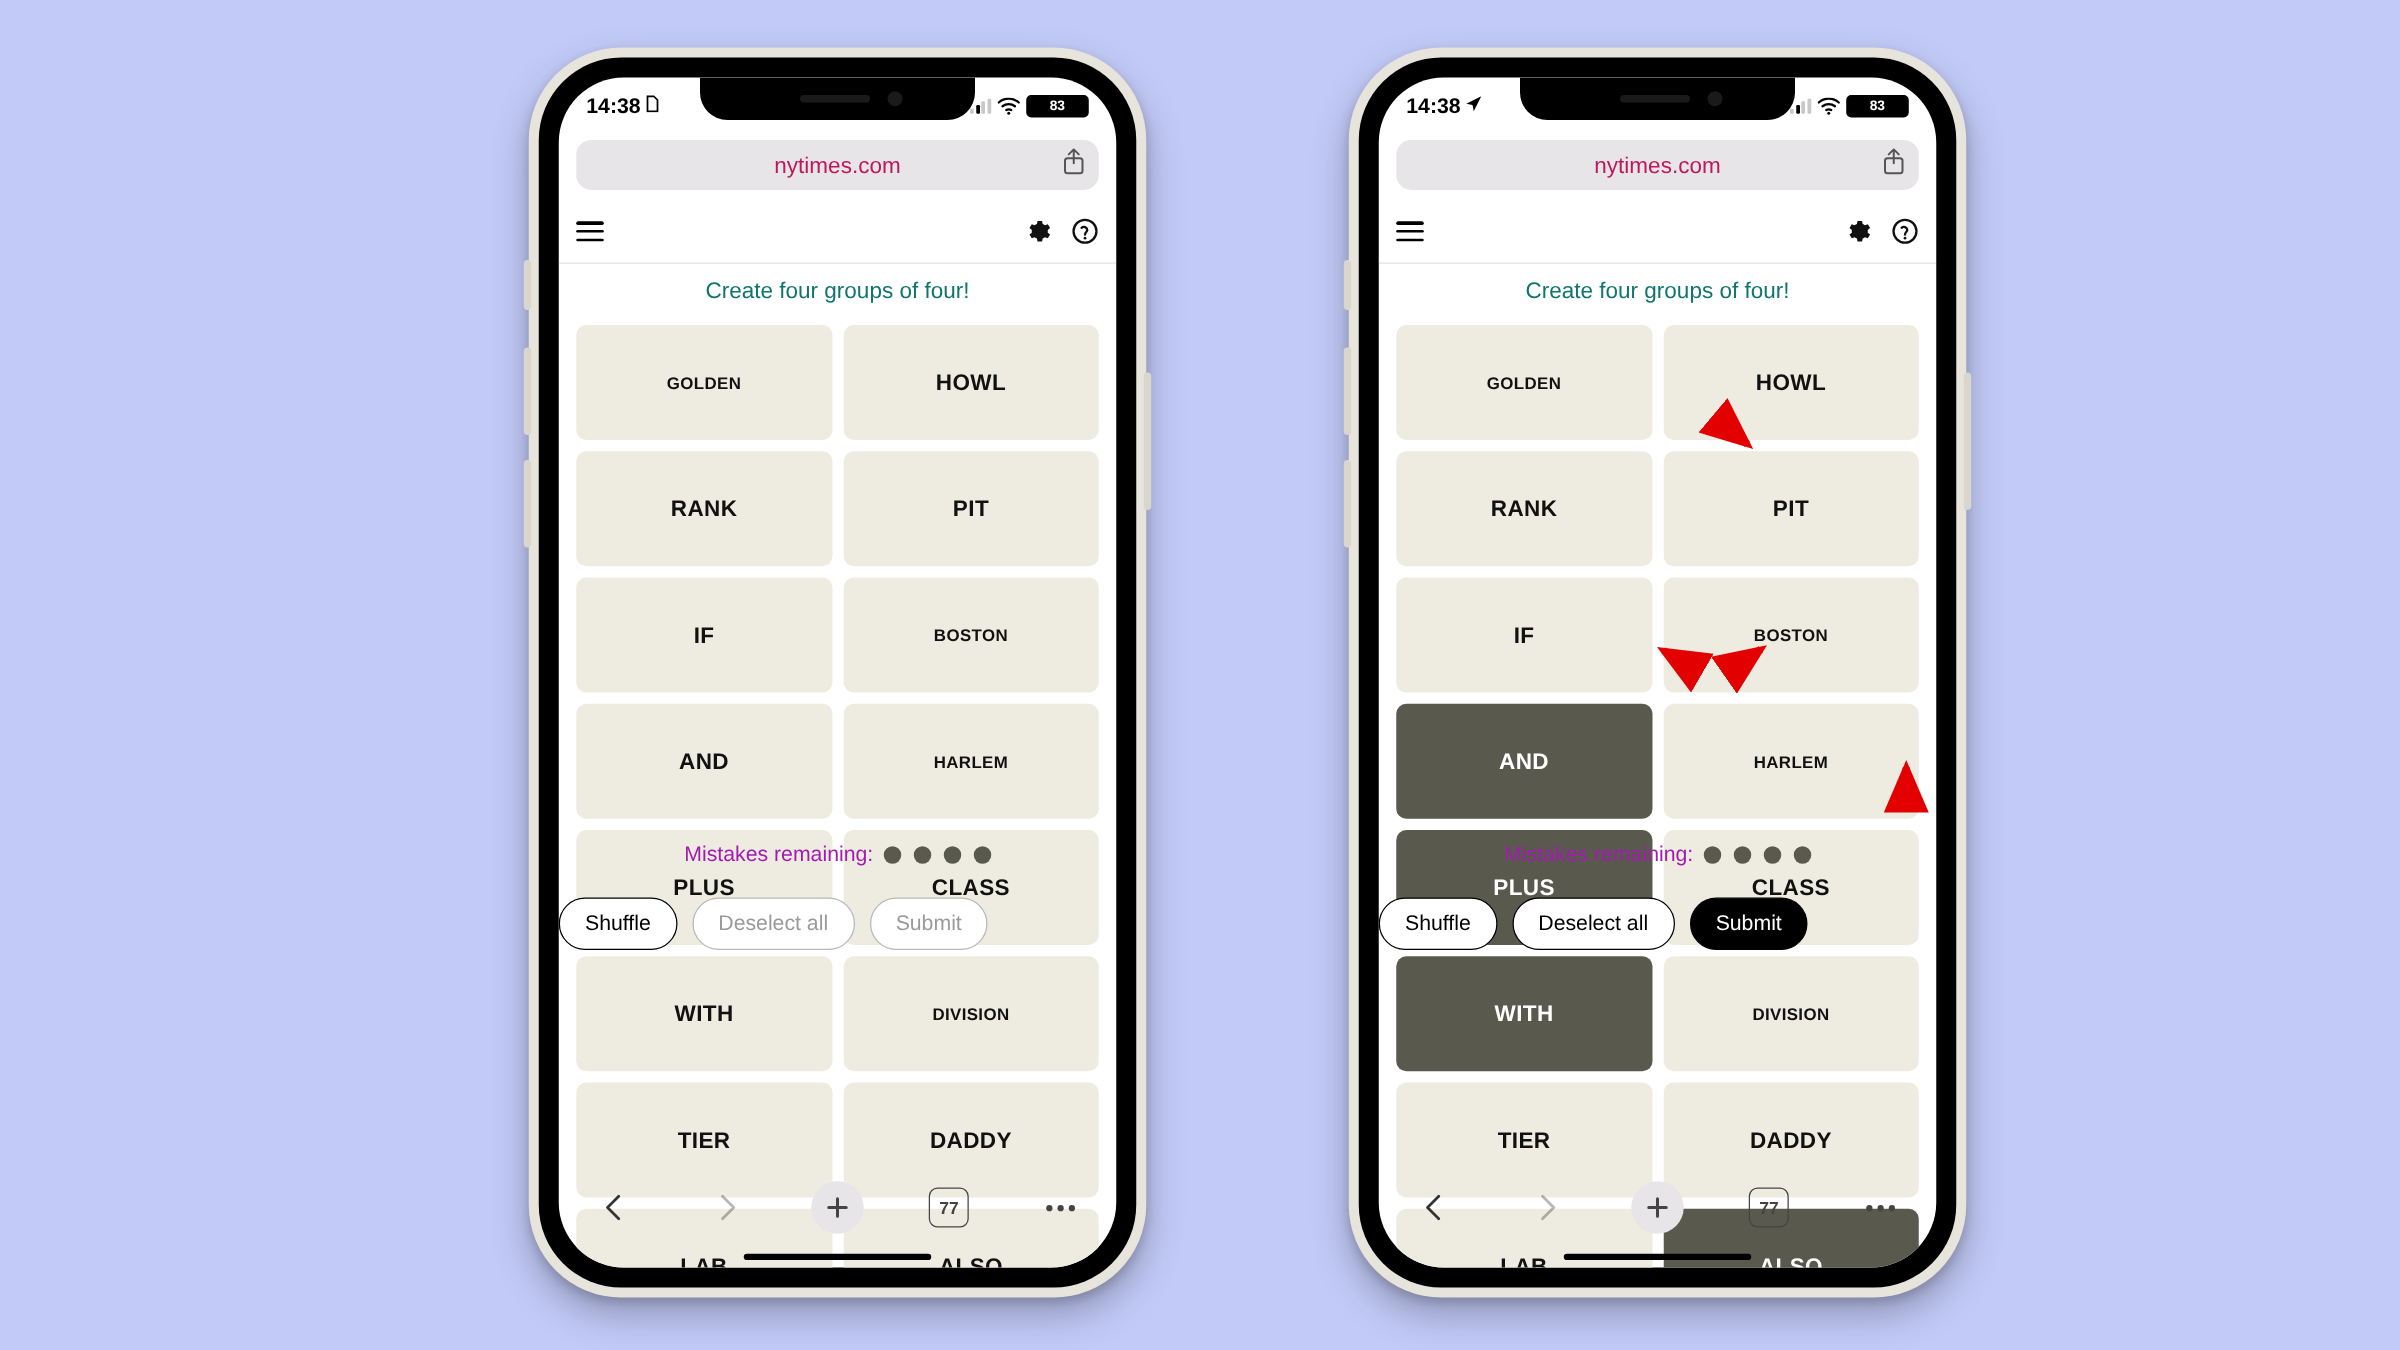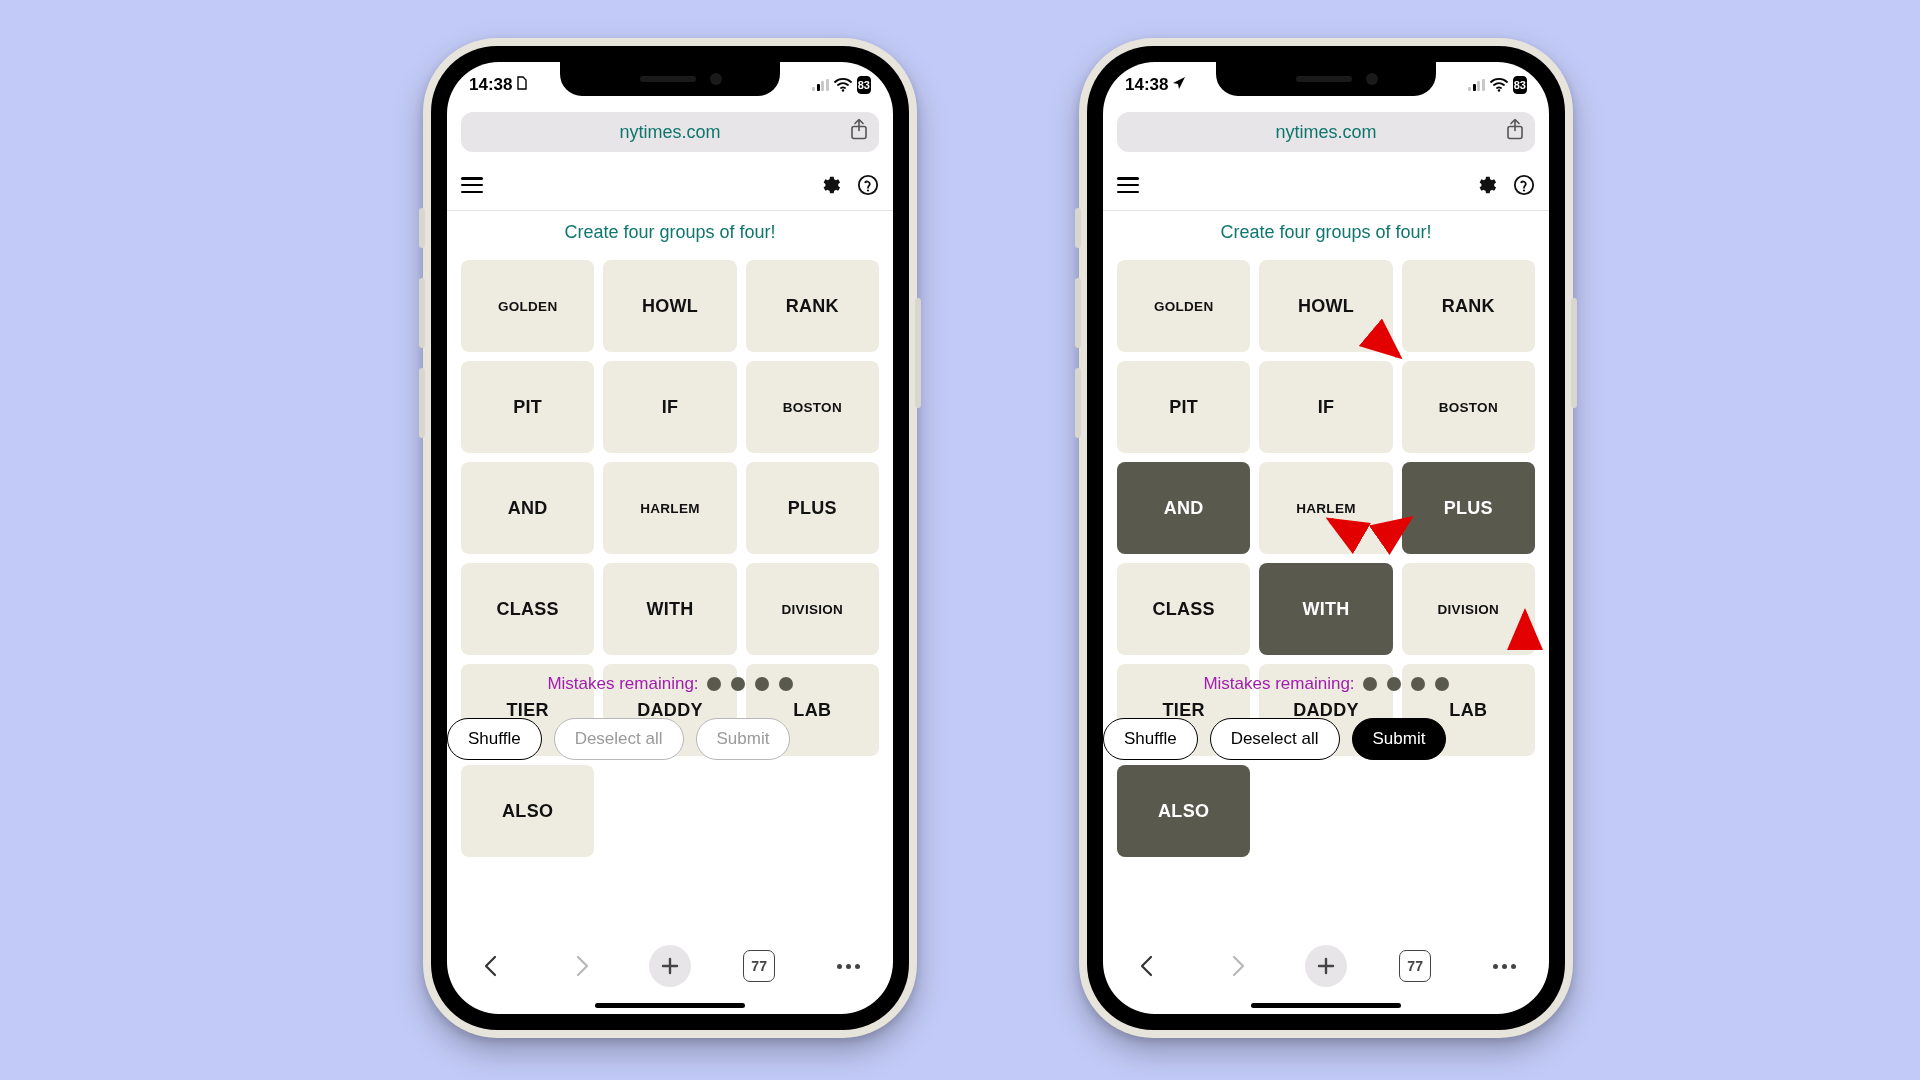--- a/index.html
+++ b/index.html
@@ -110,40 +110,40 @@
   .signal-bars span:nth-child(1){height:4px;}
   .signal-bars span:nth-child(2){height:7px;background:#000;}
   .signal-bars span:nth-child(3){height:10px;background:#c8c8c8;}
   .signal-bars span:nth-child(4){height:12px;background:#c8c8c8;}
   .wifi-icon svg { display:block; }
   .battery-badge {
     display: flex;
     align-items: center;
     border: 1px solid #000;
     border-radius: 4px;
-    padding: 0 0;
+    padding: 0 18px;
     height: 16px;
     font-size: 11px;
     font-weight: 700;
     background:#000;
     color:#fff;
   }
   .addr-bar {
     position: absolute;
     top: 50px;
     left: 14px;
     right: 14px;
     height: 40px;
     background: #e7e5e7;
     border-radius: 12px;
     display: flex;
     align-items: center;
     justify-content: center;
     font-size: 18px;
-    color: #0f766e;
+    color: #be185d;
   }
   .addr-share {
     position: absolute;
     right: 10px;
     top: 50%;
     transform: translateY(-50%);
     color: #555;
   }
   .app-header {
     position: absolute;
@@ -169,21 +169,21 @@
     text-align: center;
     font-size: 18px;
     color: #0f766e;
   }
   .grid {
     position: absolute;
     top: 198px;
     left: 14px;
     right: 14px;
     display: grid;
-    grid-template-columns: repeat(3, 1fr);
+    grid-template-columns: repeat(2, 1fr);
     grid-auto-rows: 92px;
     gap: 9px;
   }
   .tile {
     background: #eeece1;
     border-radius: 8px;
     display: flex;
     align-items: center;
     justify-content: center;
     font-weight: 800;

